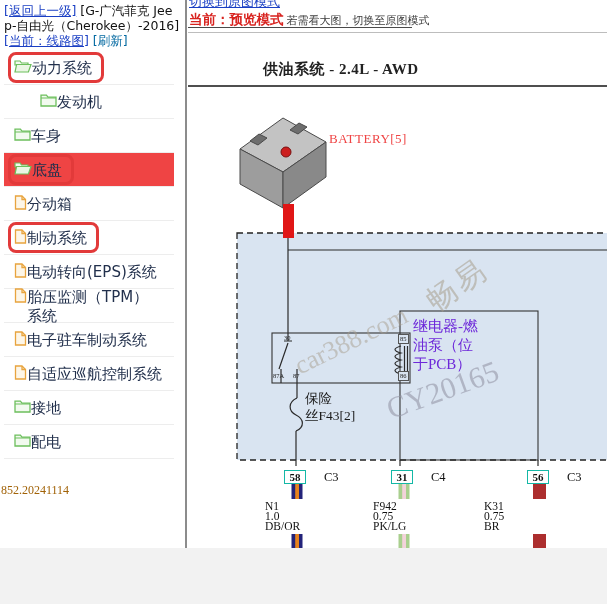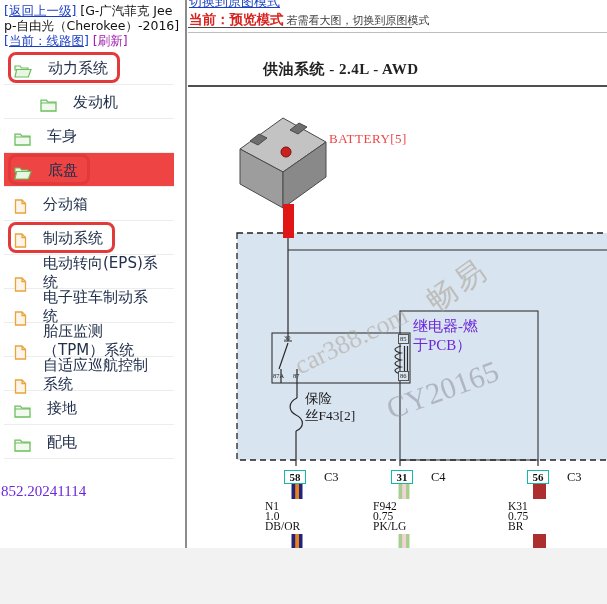--- a/index.html
+++ b/index.html
@@ -6,31 +6,31 @@
   html,body{background:#f2f2f2}
   #root{position:relative;width:607px;height:548px;background:#fff;overflow:hidden;
         font-family:"DejaVu Sans","Liberation Sans",sans-serif;color:#1f2d3d}
   .abs{position:absolute}
   .serif{font-family:"Liberation Serif","DejaVu Serif",serif}
 
   
   .sidebar{position:absolute;left:0;top:0;width:184px;height:604px;padding:3px 0 0 4px}
   .crumbs{font-size:12.5px;line-height:15px;color:#111;width:176px;word-break:break-all}
   .crumbs a{color:#1a3fc4;text-decoration:underline;cursor:pointer}
-  .crumbs .muted{color:#a21caf}
+  .crumbs .muted{color:#0369a1}
   .tree{margin-top:3px}
   .trow{height:34px;display:flex;align-items:center;margin-right:10px;
         border-bottom:1px solid #ededed;padding-left:4px;cursor:pointer;font-size:15px;color:#22304c}
   .trow.ind{padding-left:30px}
   .trow.sel{background:#ef4444}
-  .wrap{display:inline-flex;align-items:flex-end;gap:16px;border:3px solid transparent;
+  .wrap{display:inline-flex;align-items:flex-start;gap:0;border:3px solid transparent;
         border-radius:8px;padding:4px 9px 2px 3px}
   .hl .wrap{border-color:#e23a3a}
   .tico{flex:0 0 auto;display:inline-block}
-  .sb-footer{margin-top:24px;font-family:"Liberation Serif",serif;font-size:15px;color:#6d28d9;margin-left:-3px}
+  .sb-footer{margin-top:24px;font-family:"Liberation Serif",serif;font-size:12px;color:#a16207;margin-left:-3px}
 
   
   .main-border{left:185px;top:0;width:2px;height:604px;background:#8c8c8c}
   .switch-link{left:189px;top:-7px;font-size:13px;color:#1a3fc4;text-decoration:underline;cursor:pointer}
   .mode-row{left:189px;top:9px;white-space:nowrap}
   .mode-label{color:#d8231f;font-weight:bold;font-size:13.5px}
   .mode-hint{color:#3c3c3c;font-size:11px;margin-left:3px}
   .rule-partial{left:188px;top:27px;width:224px;height:1px;background:#4a4a4a}
   .rule1{left:188px;top:32px;width:419px;height:1px;background:#bdbdbd}
   .dg-title{left:263px;top:60px;font-size:15px;font-weight:600;letter-spacing:.5px;color:#222}
@@ -138,29 +138,29 @@
               <use href="#ico-file"></use>
             </svg>
             <span>电动转向(EPS)系统</span>
           </span>
       </div>
       <div class="trow">
         <span class="wrap">
             <svg class="tico" width="13" height="15">
               <use href="#ico-file"></use>
             </svg>
+            <span>胎压监测（TPM）系统</span>
+          </span>
+      </div>
+      <div class="trow">
+        <span class="wrap">
+            <svg class="tico" width="13" height="15">
+              <use href="#ico-file"></use>
+            </svg>
             <span>电子驻车制动系统</span>
-          </span>
-      </div>
-      <div class="trow">
-        <span class="wrap">
-            <svg class="tico" width="13" height="15">
-              <use href="#ico-file"></use>
-            </svg>
-            <span>胎压监测（TPM）系统</span>
           </span>
       </div>
       <div class="trow">
         <span class="wrap">
             <svg class="tico" width="13" height="15">
               <use href="#ico-file"></use>
             </svg>
             <span>自适应巡航控制系统</span>
           </span>
       </div>
@@ -182,21 +182,21 @@
       </div>
     </div>
 
     <div class="sb-footer">852.20241114</div>
   </div>
 
   <div class="abs main-border"></div>
 
   <a class="abs switch-link">切换到原图模式</a>
   <div class="abs mode-row">
-    <span class="mode-label">当前：预览模式</span><span class="mode-hint">若需看大图，切换到原图模式</span>
+    <span class="mode-label">当前：预览模式</span><span class="mode-hint">若需看大图，切换至原图模式</span>
   </div>
   <div class="abs rule-partial"></div>
   <div class="abs rule1"></div>
   <div class="abs dg-title serif">供油系统 - 2.4L - AWD</div>
   <div class="abs rule2"></div>
 
   <svg class="stage" width="607" height="604" viewBox="0 0 607 604">
 
     <rect x="237" y="233" width="371" height="227" fill="#d9e4f1" stroke="#222" stroke-width="1.3" stroke-dasharray="6 4"></rect>
 
@@ -253,20 +253,21 @@
   <div class="abs batlbl" style="left:329px;top:131px">BATTERY[5]</div>
 
   <div class="abs pin" style="left:284px;top:334px">30</div>
   <div class="abs pin" style="left:273px;top:372px">87A</div>
   <div class="abs pin" style="left:293px;top:372px">87</div>
   <div class="abs pinboxed" style="left:398px;top:334px">85</div>
   <div class="abs pinboxed" style="left:398px;top:371px">86</div>
 
   <div class="abs relaylbl" style="left:413px;top:317px">
     <div>继电器-燃</div>
+    <div>油泵（位</div>
     <div>于PCB）</div>
   </div>
 
   <div class="abs fuselbl" style="left:305px;top:390px">
     <div>保险</div>
     <div>丝F43[2]</div>
   </div>
 
   <div class="abs" style="left:284px;top:466px">
     <span class="connbox">58</span><span class="conncode">C3</span>
@@ -281,19 +282,19 @@
   <div class="abs wl" style="left:265px;top:501px">
     <div>N1</div>
     <div>1.0</div>
     <div>DB/OR</div>
   </div>
   <div class="abs wl" style="left:373px;top:501px">
     <div>F942</div>
     <div>0.75</div>
     <div>PK/LG</div>
   </div>
-  <div class="abs wl" style="left:508px;top:501px">
+  <div class="abs wl" style="left:484px;top:501px">
     <div>K31</div>
     <div>0.75</div>
     <div>BR</div>
   </div>
 
 </div>
 
 </body></html>

